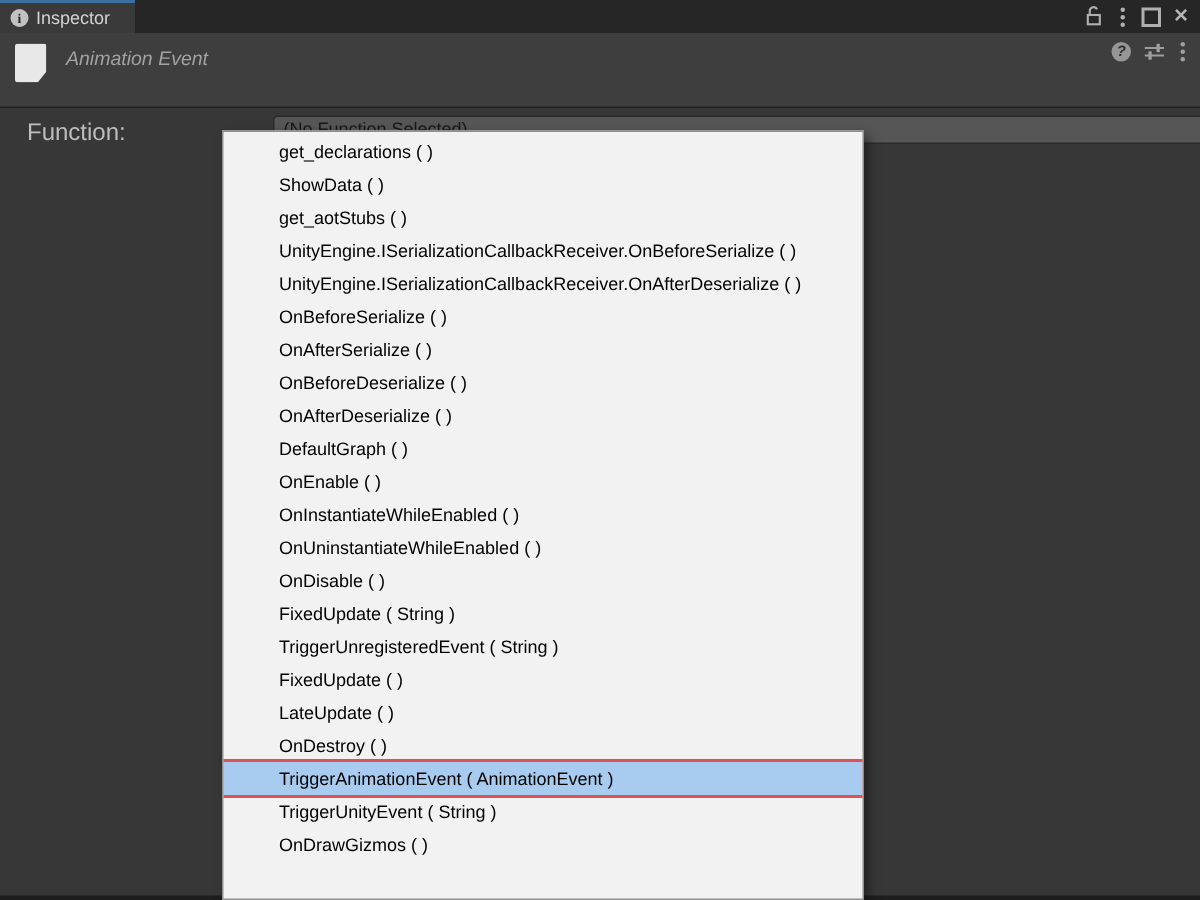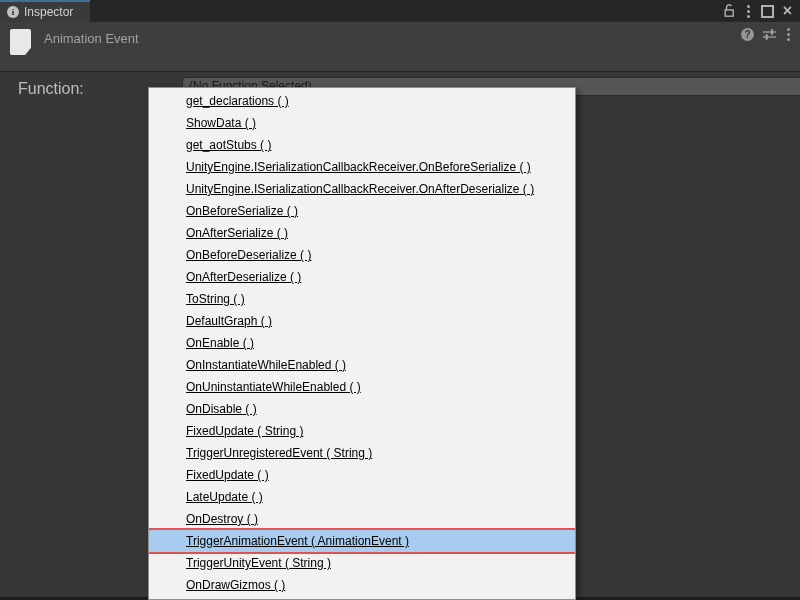--- a/index.html
+++ b/index.html
@@ -28,21 +28,21 @@
     margin-left:auto; display:flex; align-items:center; gap:9px; padding-right:8px;
   }
   .tb-icon { display:flex; align-items:center; justify-content:center; height:16px; }
   .kebab { display:flex; flex-direction:column; gap:2px; padding:0 2px; }
   .kebab i { width:3px; height:3px; border-radius:50%; background:#b0b0b0; }
   .maximize-box { width:9px; height:9px; border:2px solid #b0b0b0; }
   .close-x { color:#b4b4b4; font-size:16px; line-height:14px; font-weight:bold; }
   
   .header {
     position:absolute; top:22px; left:0; width:800px; height:50px;
-    background:#3e3e3e; border-bottom:1px solid #232323; box-sizing:border-box;
+    background:#3e3e3e; border-bottom:1px solid #232323; box-sizing:border-box;font-style:italic;
   }
   .asset-icon {
     position:absolute; left:10px; top:7px; width:21px; height:26px;
     background:#e8e8e8; border-radius:2px;
     clip-path:polygon(0 0, 100% 0, 100% 72%, 72% 100%, 0 100%);
   }
   .header-title {
     position:absolute; left:44px; top:9px; font-size:13px; color:#a2a2a2;
   }
   .header-controls {
@@ -65,21 +65,21 @@
   }
   
   .dropdown {
     position:absolute; left:148px; top:87px; width:428px; bottom:0;
     box-sizing:border-box; background:#f2f2f2; border:1px solid #8f8f8f;
     box-shadow:3px 3px 7px rgba(0,0,0,0.4); padding-top:2px;
     z-index:5; overflow:hidden;
   }
   .dd-item {
     height:22px; line-height:22px; padding-left:37px; font-size:12px;
-    color:#000; white-space:nowrap; cursor:default;text-decoration:underline;
+    color:#000; white-space:nowrap; cursor:default;
   }
   .dd-item.selected {
     background:var(--hl-bg, #a8ccf0);
     outline:2px solid var(--hl-border, #de5250);
     position:relative; z-index:2;
   }
   
   .bottom-edge {
     position:absolute; bottom:0; left:0; width:800px; height:3px;
     background:#1d1d1d; z-index:1;
@@ -146,21 +146,20 @@
 
 <div class="dd-item">get_declarations ( )</div>
     <div class="dd-item">ShowData ( )</div>
     <div class="dd-item">get_aotStubs ( )</div>
     <div class="dd-item">UnityEngine.ISerializationCallbackReceiver.OnBeforeSerialize ( )</div>
     <div class="dd-item">UnityEngine.ISerializationCallbackReceiver.OnAfterDeserialize ( )</div>
     <div class="dd-item">OnBeforeSerialize ( )</div>
     <div class="dd-item">OnAfterSerialize ( )</div>
     <div class="dd-item">OnBeforeDeserialize ( )</div>
     <div class="dd-item">OnAfterDeserialize ( )</div>
-    <div class="dd-item">ToString ( )</div>
     <div class="dd-item">DefaultGraph ( )</div>
     <div class="dd-item">OnEnable ( )</div>
     <div class="dd-item">OnInstantiateWhileEnabled ( )</div>
     <div class="dd-item">OnUninstantiateWhileEnabled ( )</div>
     <div class="dd-item">OnDisable ( )</div>
     <div class="dd-item">FixedUpdate ( String )</div>
     <div class="dd-item">TriggerUnregisteredEvent ( String )</div>
     <div class="dd-item">FixedUpdate ( )</div>
     <div class="dd-item">LateUpdate ( )</div>
     <div class="dd-item">OnDestroy ( )</div>

